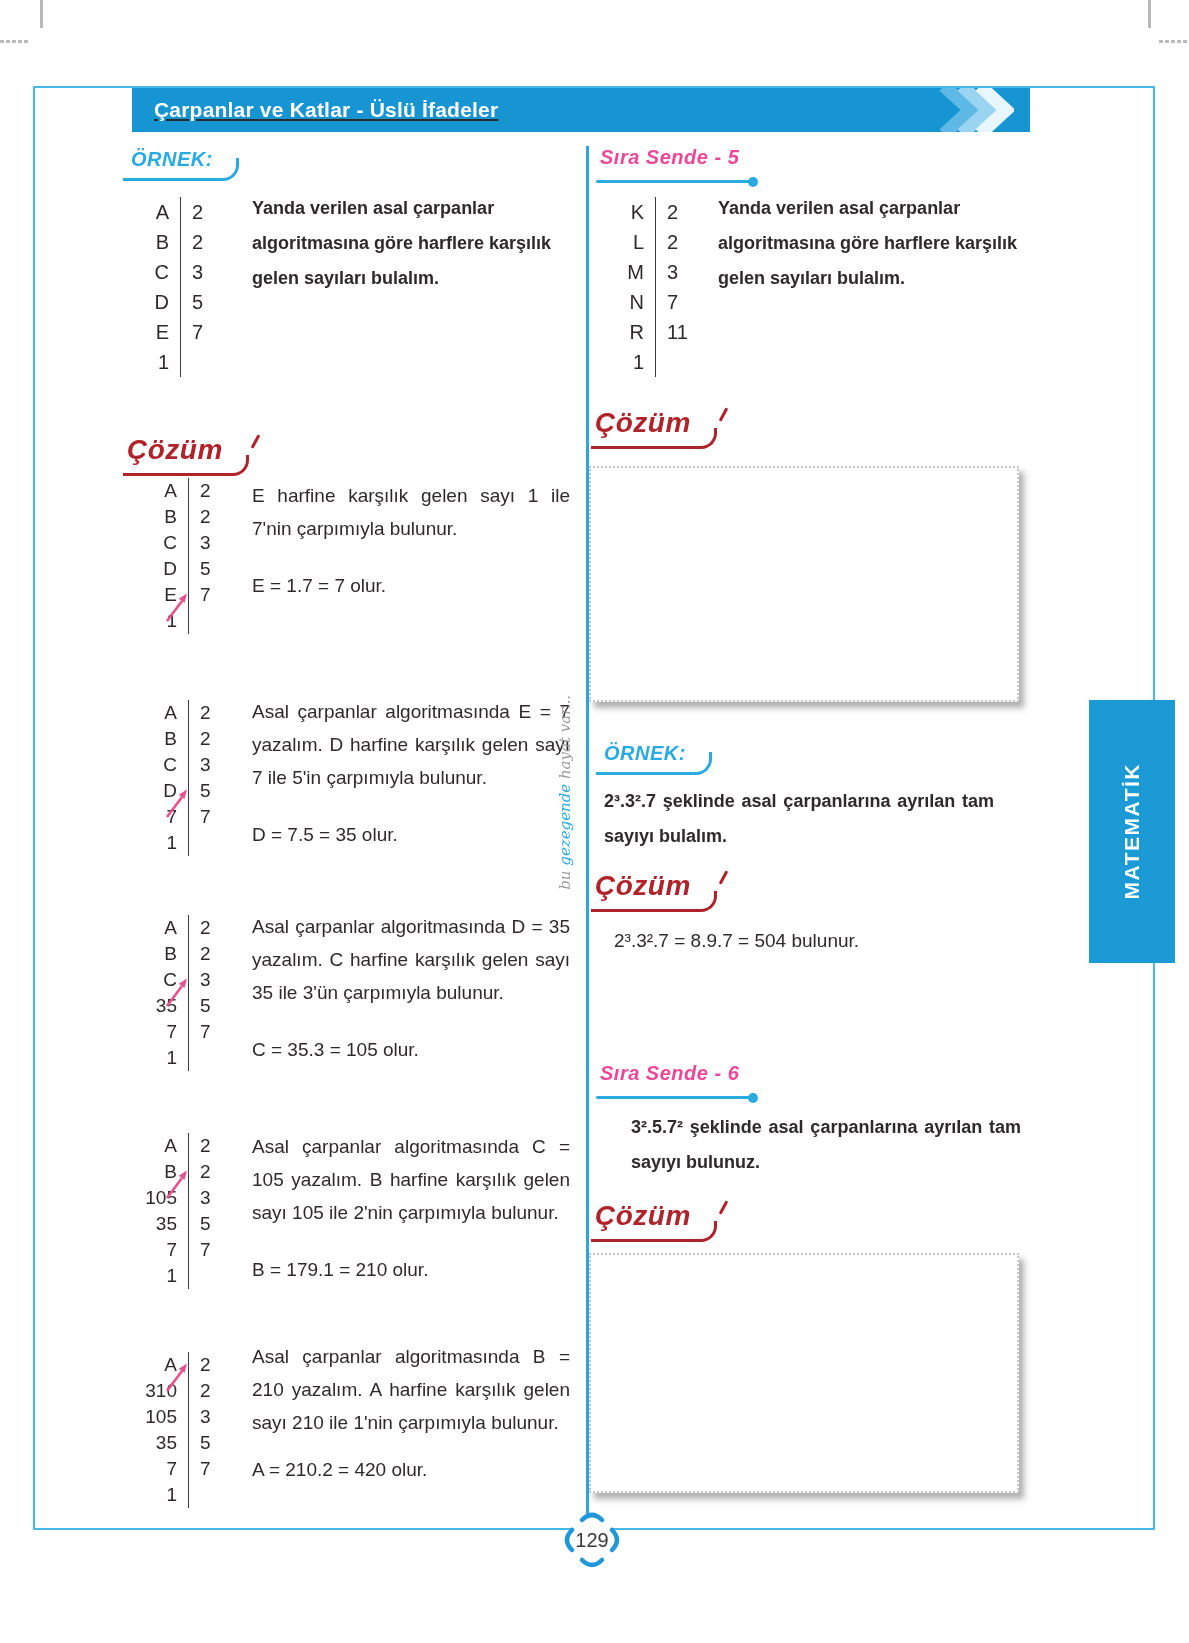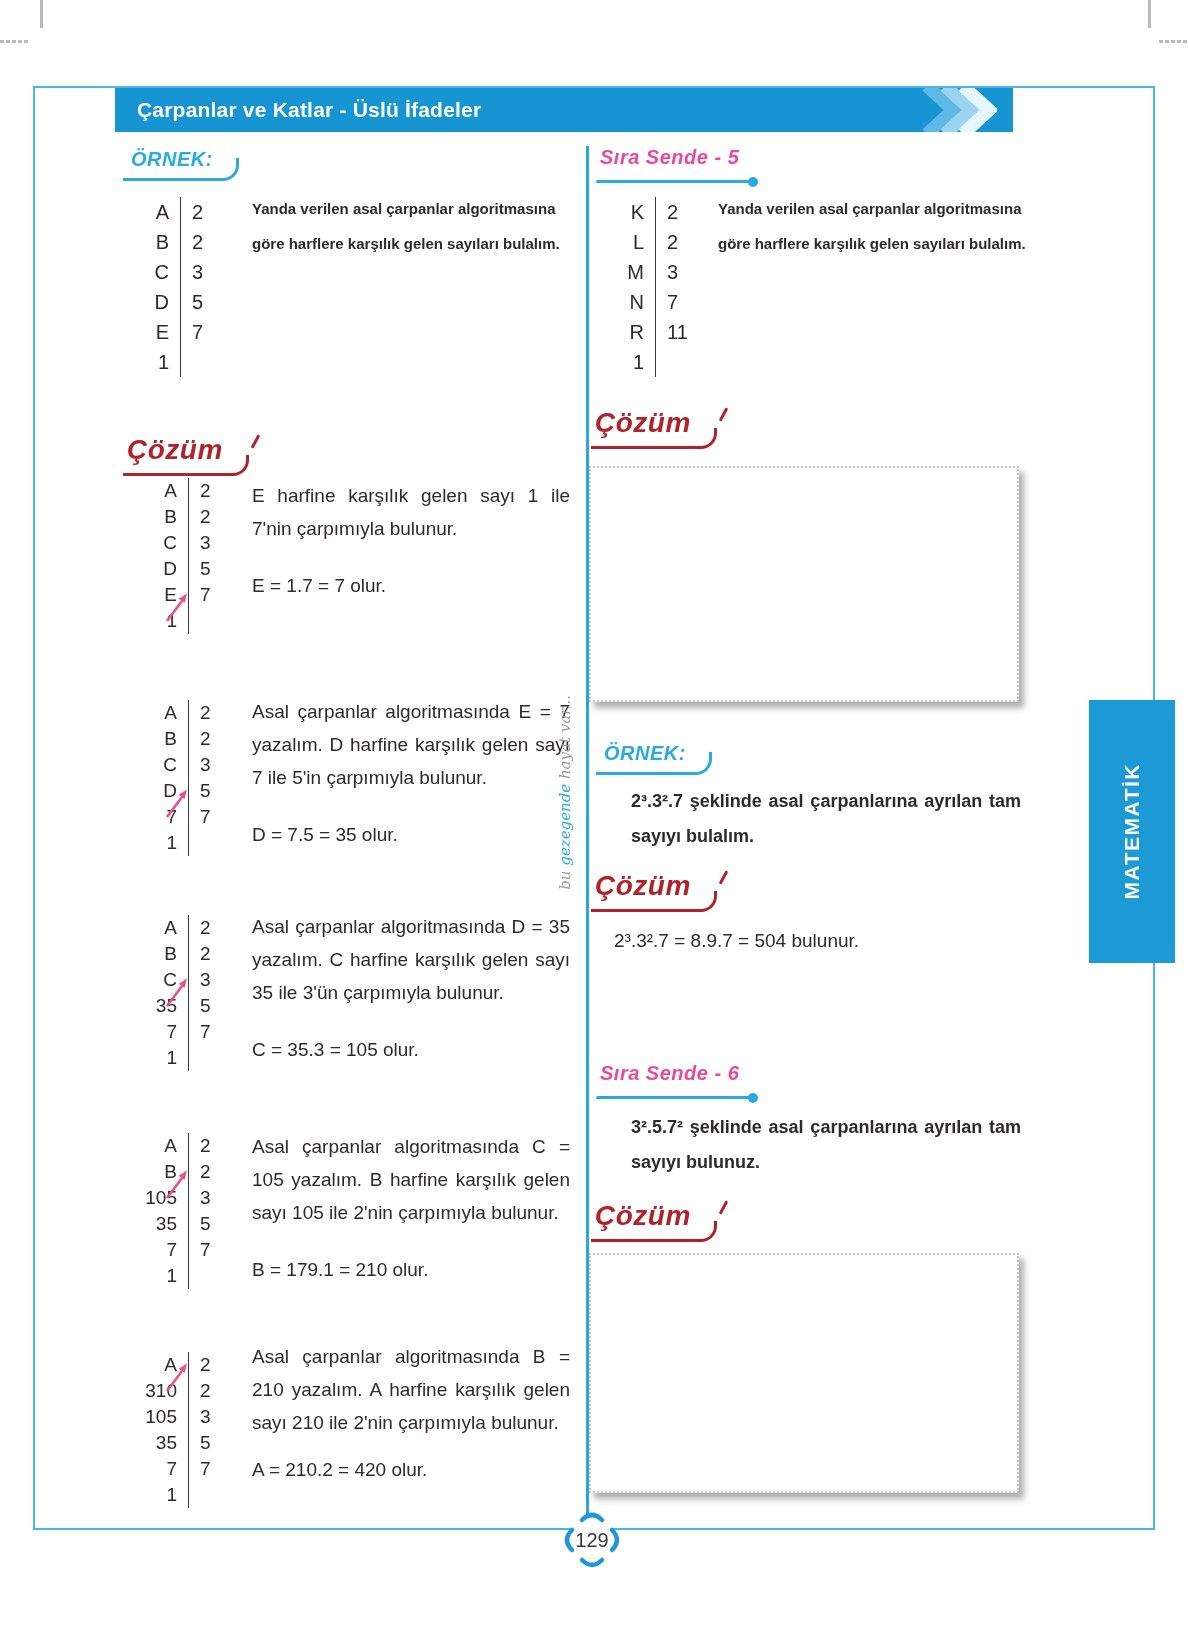--- a/index.html
+++ b/index.html
@@ -15,22 +15,22 @@
     background:repeating-linear-gradient(90deg,#b9b9b9 0 4px,#fff 4px 6px);}
 
   
   .page-frame{
     position:absolute;left:33px;top:86px;width:1122px;height:1444px;
     border:2px solid #49b8e9;box-sizing:border-box;
   }
 
   
   .header-bar{
-    position:absolute;left:115px;top:88px;width:898px;height:44px;
-    background:#1795d2;display:flex;align-items:center;
+    position:absolute;left:132px;top:88px;width:898px;height:44px;
+    background:#1795d2;display:flex;align-items:center;text-decoration:underline;
   }
   .header-title{
     color:#ffffff;font-weight:bold;font-size:21px;padding-left:22px;letter-spacing:.2px;
   }
   .header-chevrons{position:absolute;right:16px;top:0;height:44px;}
 
   
   .divider-v{position:absolute;left:586px;top:146px;width:2.5px;height:1382px;background:#2ba6e0;}
 
   
@@ -71,21 +71,21 @@
   .algo{position:absolute;font-size:19px;color:#2e2a2b;}
   .algo .algo-row{display:flex;align-items:center;height:26px;}
   .algo.ex .algo-row{height:30px;font-size:20px;}
   .algo .al{width:48px;text-align:right;padding-right:11px;}
   .algo.ex .al{width:36px;}
   .algo .ar{border-left:1.8px solid #3a3a3a;padding-left:11px;align-self:stretch;
     display:flex;align-items:center;}
   .carry-arrow{position:absolute;left:34px;pointer-events:none;}
 
   
-  .statement{position:absolute;font-weight:bold;font-size:15px;line-height:35px;}
+  .statement{position:absolute;font-weight:bold;font-size:18px;line-height:35px;}
   .statement.just{text-align:justify;font-size:18px;}
   .soltext{position:absolute;font-size:19px;line-height:33px;text-align:justify;}
   .soltext .result{margin-top:24px;text-align:left;}
   .plainline{position:absolute;font-size:19px;}
 
   
   .answer-box{
     position:absolute;background:#ffffff;border:2px dotted #c6c6c6;
     box-shadow:5px 6px 6px rgba(100,100,100,.5);box-sizing:border-box;
   }
@@ -343,21 +343,21 @@
     <div class="algo-row">
       <span class="al">7</span>
       <span class="ar">7</span>
     </div>
     <div class="algo-row">
       <span class="al">1</span>
       <span class="ar"></span>
     </div>
   </div>
 <div class="soltext" style="left:252px;top:1340px;width:318px">
-  <div>Asal çarpanlar algoritmasında B = 210 yazalım. A harfine karşılık gelen sayı 210 ile 2'nin çarpımıyla bulunur.</div>
+  <div>Asal çarpanlar algoritmasında B = 210 yazalım. A harfine karşılık gelen sayı 210 ile 1'nin çarpımıyla bulunur.</div>
   <div class="result" style="margin-top:14px">A = 210.2 = 420 olur.</div>
 </div>
 
 <div class="sira-label hand" style="left:600px;top:146px">
   <span>Sıra Sende - 5</span>
 </div>
 
 <div class="algo ex" style="left:608px;top:197px">
     <div class="algo-row">
       <span class="al">K</span>
@@ -391,21 +391,21 @@
   <span>Çözüm</span>
   <span class="slash"></span>
 </div>
 
 <div class="answer-box" style="left:589px;top:466px;width:430px;height:236px"></div>
 
 <div class="ornek-label hand" style="left:600px;top:740px">
   <span>ÖRNEK:</span>
 </div>
 
-<div class="statement just" style="left:631px;top:784px;width:390px">2³.3².7 şeklinde asal çarpanlarına ayrılan tam sayıyı bulalım.</div>
+<div class="statement just" style="left:604px;top:784px;width:390px">2³.3².7 şeklinde asal çarpanlarına ayrılan tam sayıyı bulalım.</div>
 
 <div class="cozum-label hand" style="left:593px;top:868px">
   <span>Çözüm</span>
   <span class="slash"></span>
 </div>
 
 <div class="plainline" style="left:614px;top:930px">2³.3².7 = 8.9.7 = 504 bulunur.</div>
 
 <div class="sira-label hand" style="left:600px;top:1062px">
   <span>Sıra Sende - 6</span>

